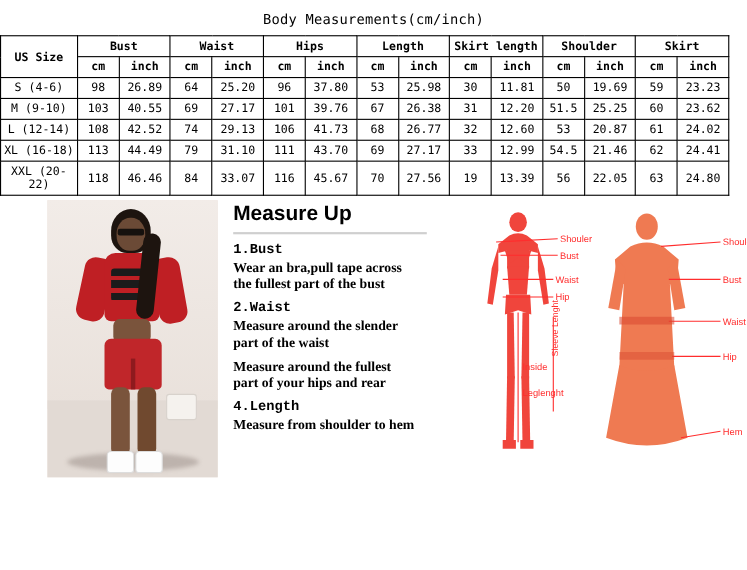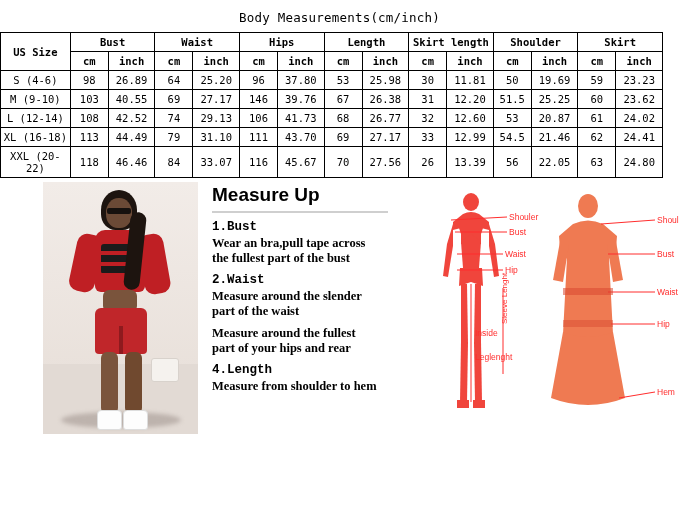--- a/index.html
+++ b/index.html
@@ -348,21 +348,21 @@
           <td>19.69</td>
           <td>59</td>
           <td>23.23</td>
         </tr>
         <tr>
           <td class="us-size-cell">M (9-10)</td>
           <td>103</td>
           <td>40.55</td>
           <td>69</td>
           <td>27.17</td>
-          <td>146</td>
+          <td>101</td>
           <td>39.76</td>
           <td>67</td>
           <td>26.38</td>
           <td>31</td>
           <td>12.20</td>
           <td>51.5</td>
           <td>25.25</td>
           <td>60</td>
           <td>23.62</td>
         </tr>
@@ -403,21 +403,21 @@
         <tr>
           <td class="us-size-cell">XXL (20-22)</td>
           <td>118</td>
           <td>46.46</td>
           <td>84</td>
           <td>33.07</td>
           <td>116</td>
           <td>45.67</td>
           <td>70</td>
           <td>27.56</td>
-          <td>26</td>
+          <td>19</td>
           <td>13.39</td>
           <td>56</td>
           <td>22.05</td>
           <td>63</td>
           <td>24.80</td>
         </tr>
       </tbody>
     </table>
   </div>
 

